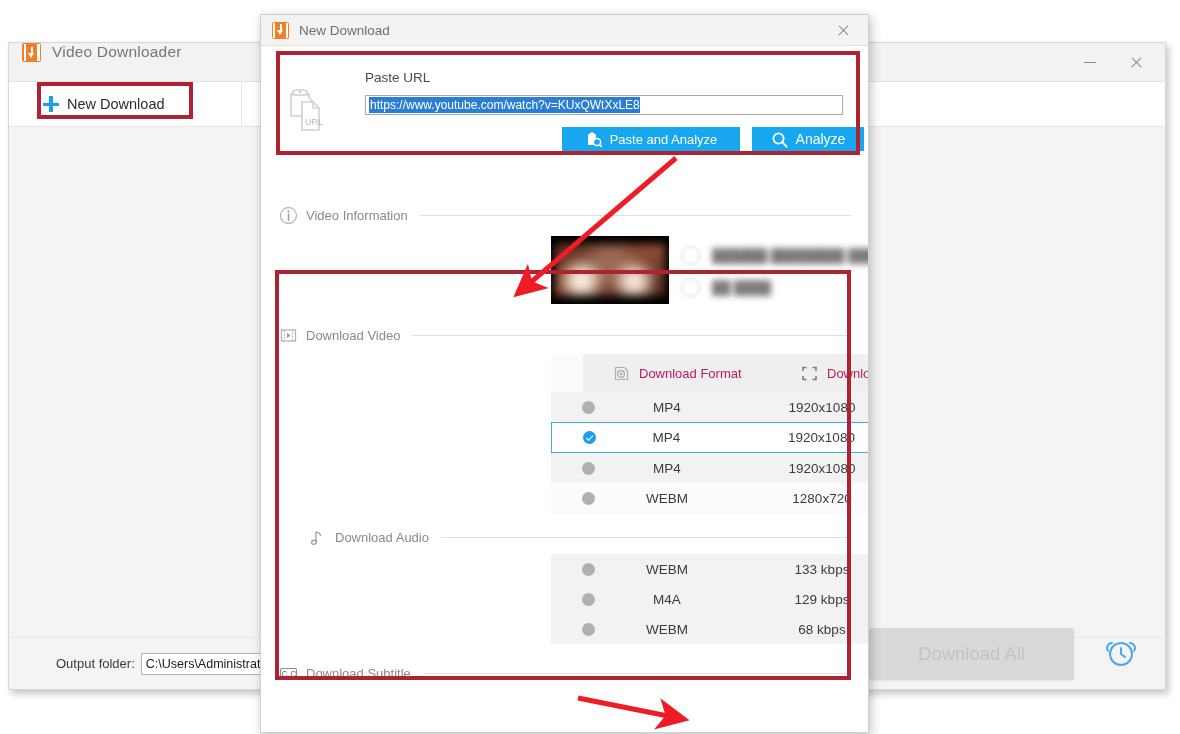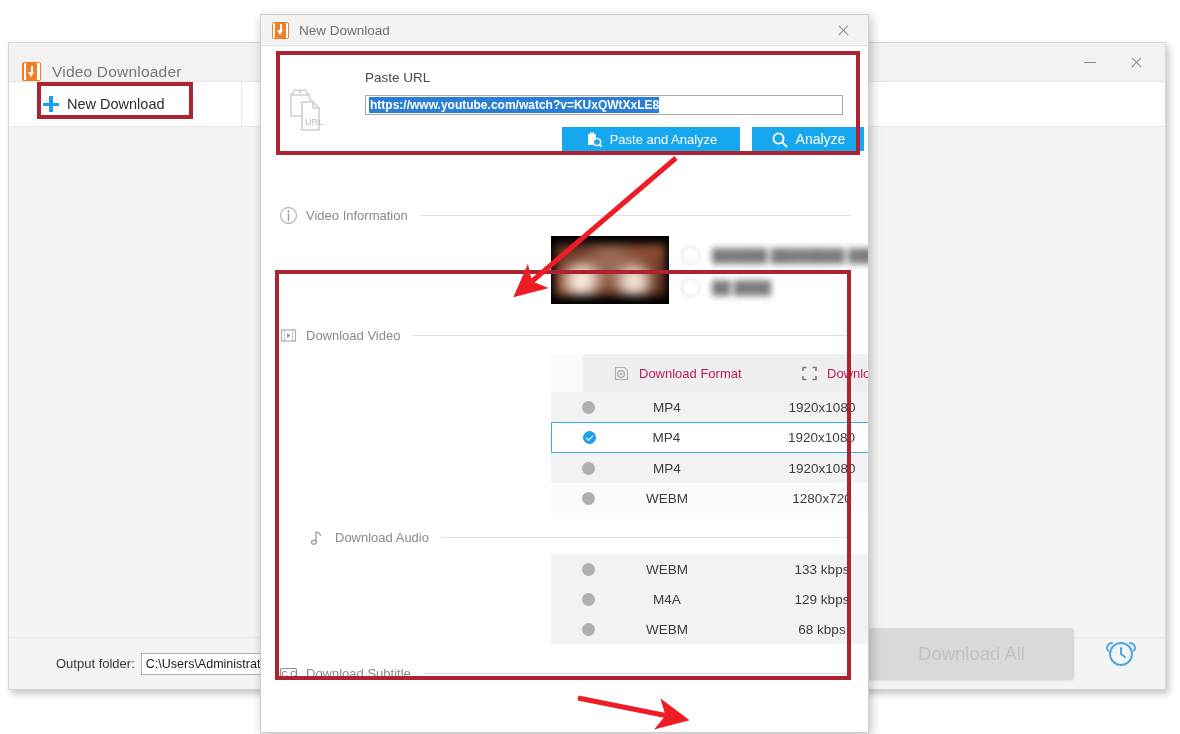--- a/index.html
+++ b/index.html
@@ -14,21 +14,21 @@
   
   #main-window {
     position: absolute; left: 8px; top: 42px; width: 1158px; height: 648px;
     background: #f4f4f4;
     border: 1px solid #d6d6d6;
     box-shadow: 3px 4px 7px rgba(0,0,0,0.22);
   }
   #main-titlebar {
     position: absolute; left:0; top:0; width:100%; height:39px;
     background:#f2f2f2; border-bottom:1px solid #e3e3e3;
-    display:flex; align-items:flex-end;
+    display:flex; align-items:flex-start;
   }
   #main-app-icon {
     margin-left:13px; width:19px; height:19px; position:relative;
     background:#f07f28; border-radius:2px;
     display:flex; align-items:center; justify-content:center;
   }
   #main-app-icon::before, #main-app-icon::after{
     content:""; position:absolute; top:1px; bottom:1px; width:2.5px; background:#ffffff;
   }
   #main-app-icon::before{ left:1.5px; }
@@ -118,21 +118,21 @@
     background:#ffffff; overflow:hidden;
   }
 
   
   #url-section { position:absolute; left:20px; top:24px; width:570px; height:85px; }
   #url-icon { position:absolute; left:4px; top:16px; width:45px; height:48px; }
   #paste-url-label { position:absolute; left:84px; top:0px; font-size:13.5px; color:#4a4a4a; }
   #url-input {
     position:absolute; left:84px; top:25px; width:478px; height:20px;
     border:1px solid #a9a9a9; background:#ffffff; font-size:12px; color:#000;
-    display:flex; align-items:center; padding:0 3px;font-weight:bold;
+    display:flex; align-items:center; padding:0 3px;
   }
   #url-input-value { background:#2a7fd4; color:#ffffff; padding:1px 0 1px 1px; white-space:nowrap; }
   #paste-analyze-btn {
     position:absolute; left:281px; top:57px; width:178px; height:24px;
     background:#17a7ee; color:#ffffff; font-size:13px;
     display:flex; align-items:center; justify-content:center; cursor:pointer;
   }
   #analyze-btn {
     position:absolute; left:471px; top:57px; width:112px; height:24px;
     background:#17a7ee; color:#ffffff; font-size:14px;

